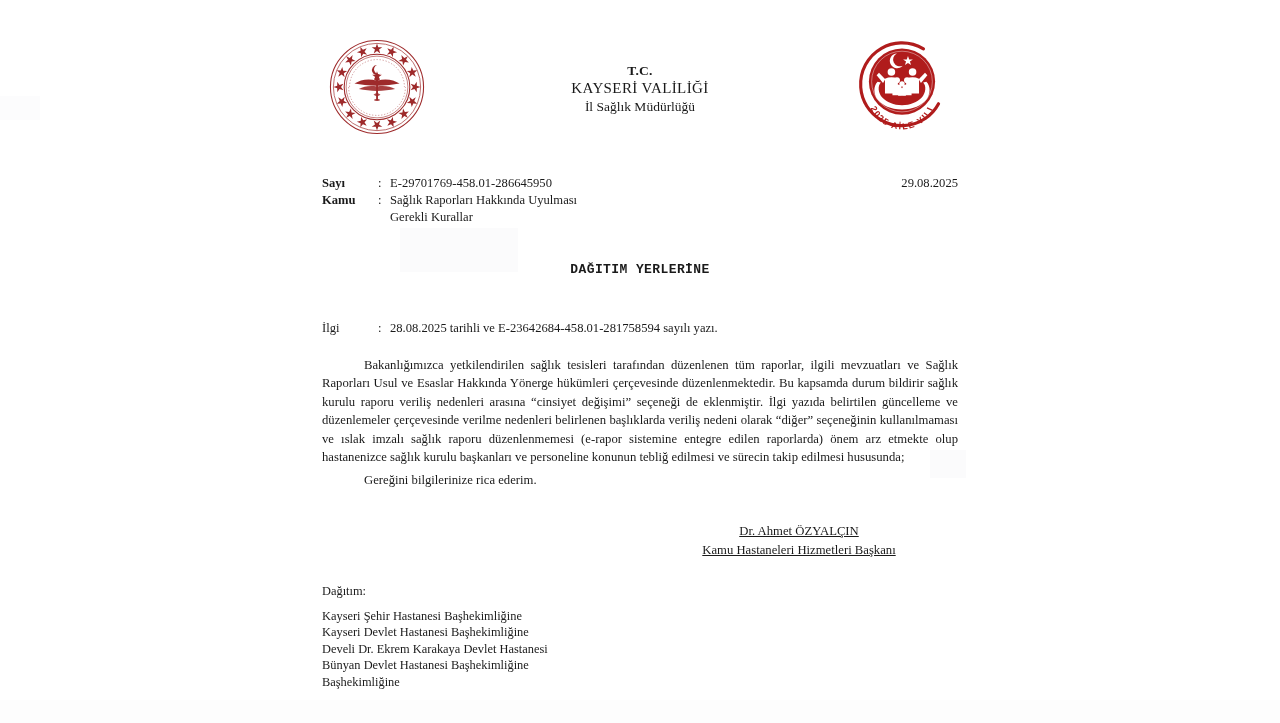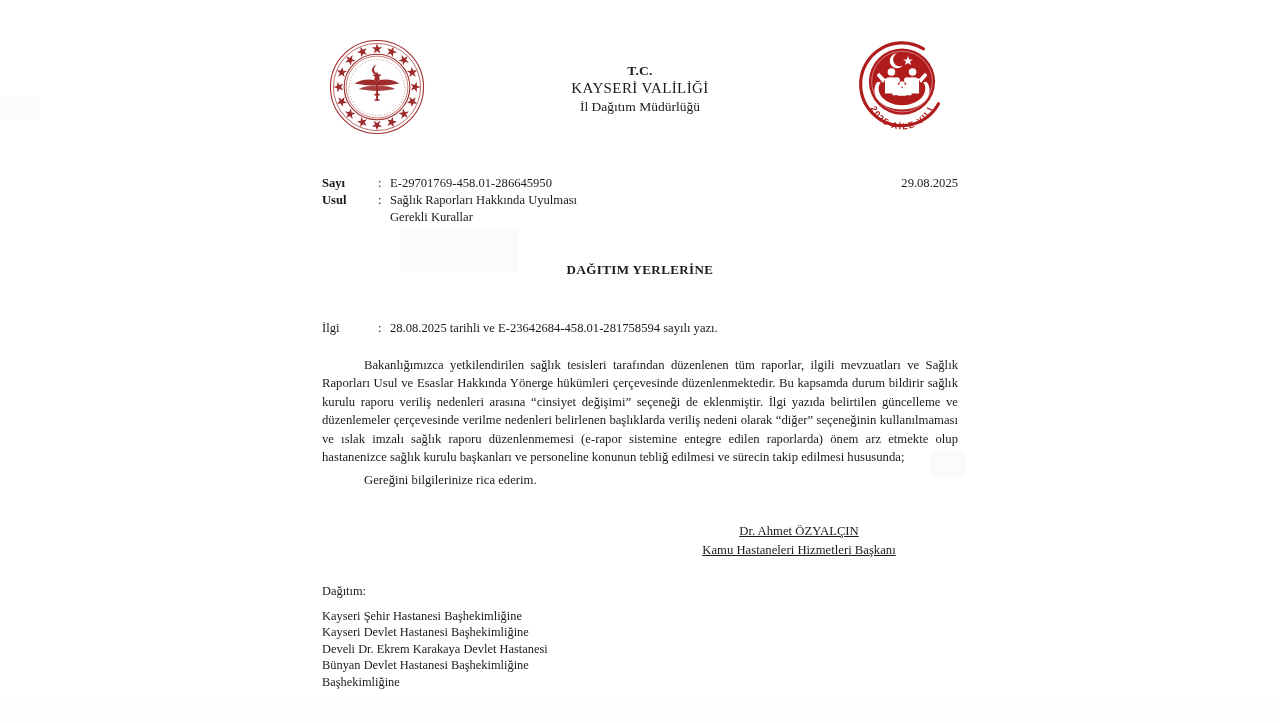--- a/index.html
+++ b/index.html
@@ -93,20 +93,21 @@
 
   
   .recipient {
     position: absolute;
     left: 322px; top: 262px;
     width: 636px;
     text-align: center;
     font-size: 13px;
     font-weight: bold;
     letter-spacing: 0.4px;
+    font-family: Liberation Mono, monospace;
   }
 
   
   .ilgi {
     position: absolute;
     left: 322px; top: 321px;
     width: 636px;
     font-size: 12.6px;
     height: 18px;
   }
@@ -258,21 +259,21 @@
           <circle cx="50" cy="41.5" r="2.5"></circle>
           <path d="M46.5,58 q3.5,-3 7,0 q-3.5,3 -7,0 z" opacity="0.85"></path>
           <path d="M47.4,62.5 h5.2 v1.5 h-5.2 z"></path>
         </g>
       </svg>
     </div>
 
     <div class="header-titles">
       <div class="title-tc">T.C.</div>
       <div class="title-main">KAYSERİ VALİLİĞİ</div>
-      <div class="title-sub">İl Dağıtım Müdürlüğü</div>
+      <div class="title-sub">İl Sağlık Müdürlüğü</div>
     </div>
 
     <div class="logo-right">
       <svg viewBox="0 0 100 108" width="92" height="100" aria-hidden="true">
         <defs>
           <path id="arcFamily" d="M13,62 a37,37 0 0 0 74,0" fill="none"></path>
         </defs>
 
         <path d="M50,5 a45,45 0 1 1 -0.1,0" fill="none" stroke="#b01c1c" stroke-width="3.4" stroke-dasharray="214 70" transform="rotate(118 50 50)" stroke-linecap="round"></path>
 
@@ -318,21 +319,21 @@
   </div>
 
   <div class="meta">
     <div class="meta-row">
       <span class="meta-label">Sayı</span>
       <span class="meta-colon">:</span>
       <span class="meta-value">E-29701769-458.01-286645950</span>
       <span class="meta-date">29.08.2025</span>
     </div>
     <div class="meta-row" style="height:34px;">
-      <span class="meta-label">Usul</span>
+      <span class="meta-label">Kamu</span>
       <span class="meta-colon">:</span>
       <span class="meta-value">Sağlık Raporları Hakkında Uyulması</span>
       <span class="meta-value2">Gerekli Kurallar</span>
     </div>
   </div>
 
   <div class="recipient">DAĞITIM YERLERİNE</div>
 
   <div class="ilgi">
     <span class="ilgi-label">İlgi</span>

